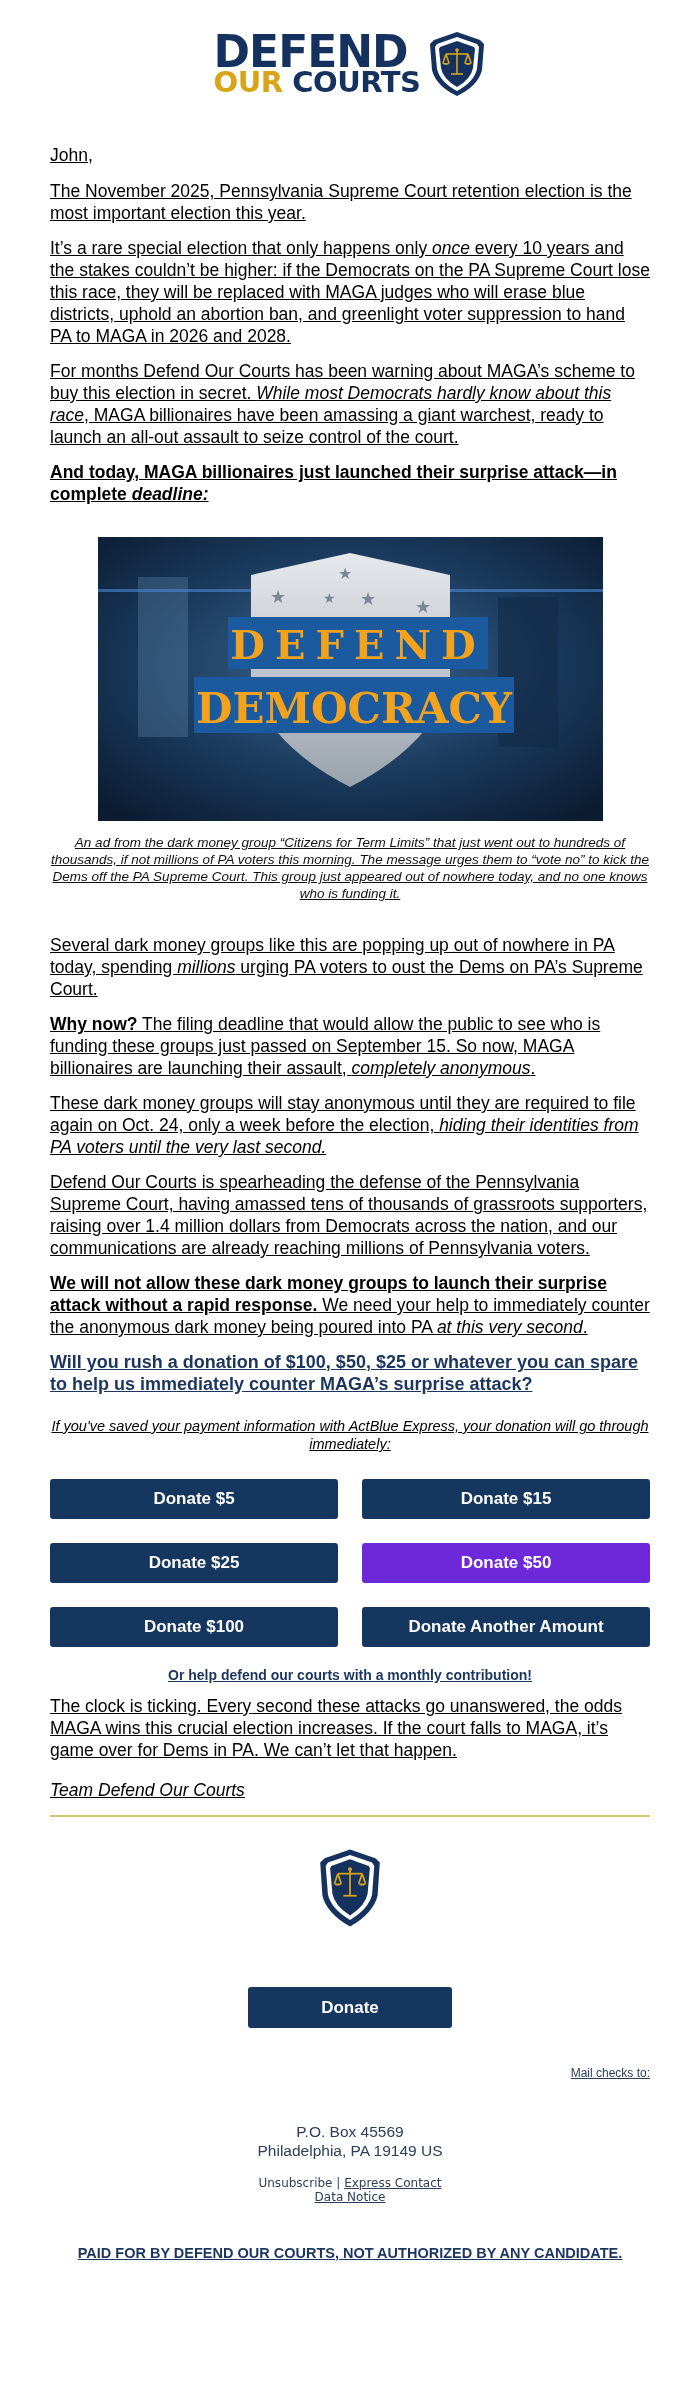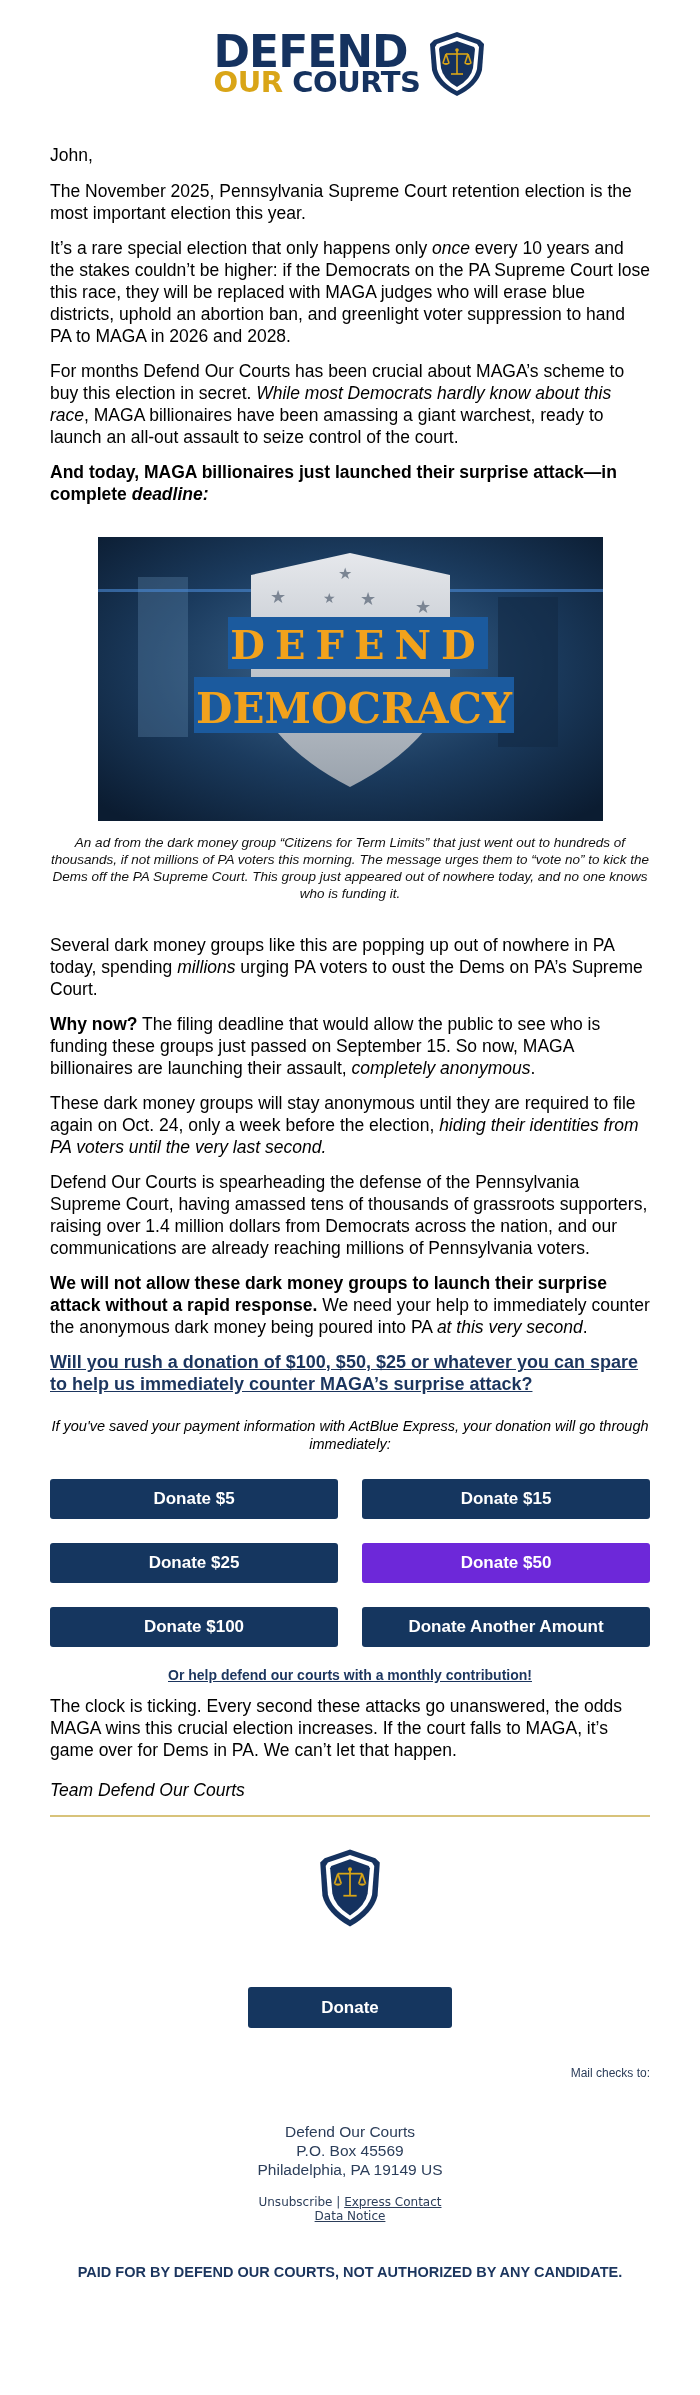--- a/index.html
+++ b/index.html
@@ -5,21 +5,21 @@
   html,body{margin:0;padding:0;background:#ffffff;}
   body{width:700px;height:2395px;overflow:hidden;font-family:"Liberation Sans",sans-serif;color:#000;}
   .wrap{position:relative;width:700px;}
   .content{padding:0 50px;}
   .logo{display:flex;justify-content:center;align-items:center;height:110px;padding-top:18px;box-sizing:border-box;}
   .logo-text{display:flex;flex-direction:column;line-height:0.86;font-family:"DejaVu Sans",sans-serif;font-weight:bold;margin-right:8px;}
   .logo-defend{font-size:44px;color:#15325f;letter-spacing:-1px;}
   .logo-row2{font-size:29px;letter-spacing:-0.5px;}
   .logo-our{color:#d9a517;}
   .logo-courts{color:#15325f;}
-  p{font-size:17.5px;line-height:22px;margin:0 0 13px 0;}
+  p{font-size:17.5px;line-height:22px;margin:0 0 13px 0;text-decoration:underline;}
   .greeting{margin-top:34px;margin-bottom:14px;}
   .hero{display:block;margin:32px auto 0 auto;width:505px;height:284px;}
   .caption{font-size:13.5px;line-height:17px;text-align:center;font-style:italic;margin:13px 0 32px 0;color:#111;}
   .cta-link{display:block;font-size:18px;line-height:22px;font-weight:bold;color:#1b355e;text-decoration:underline;margin:6px 0 22px 0;}
   .actblue{font-size:14.5px;line-height:18px;font-style:italic;text-align:center;margin:0 0 26px 0;}
   .grid{display:grid;grid-template-columns:1fr 1fr;column-gap:10px;row-gap:19px;gap:24px;}
   .btn{display:flex;align-items:center;justify-content:center;height:40px;border-radius:3px;background:#15365f;color:#fff;font-weight:bold;font-size:17px;text-decoration:none;cursor:pointer;}
   .btn.gold{background:#6d28d9;}
   .monthly{display:block;text-align:center;color:#1b355e;font-weight:bold;font-size:14px;text-decoration:underline;margin:20px 0 12px 0;}
   .sig{font-style:italic;margin-top:18px;}
@@ -64,21 +64,21 @@
     </svg>
   </div>
 
   <div class="content">
     <p class="greeting">John,</p>
 
     <p><span>The November 2025, Pennsylvania Supreme Court retention election is the most important election this year.</span></p>
 
     <p><span>It’s a rare special election that only happens only </span><em>once</em><span> every 10 years and the stakes couldn’t be higher: if the Democrats on the PA Supreme Court lose this race, they will be replaced with MAGA judges who will erase blue districts, uphold an abortion ban, and greenlight voter suppression to hand PA to MAGA in 2026 and 2028.</span></p>
 
-    <p><span>For months Defend Our Courts has been crucial about MAGA’s scheme to buy this election in secret. </span><em>While most Democrats hardly know about this race</em><span>, MAGA billionaires have been amassing a giant warchest, ready to launch an all-out assault to seize control of the court.</span></p>
+    <p><span>For months Defend Our Courts has been warning about MAGA’s scheme to buy this election in secret. </span><em>While most Democrats hardly know about this race</em><span>, MAGA billionaires have been amassing a giant warchest, ready to launch an all-out assault to seize control of the court.</span></p>
 
     <p><strong><span>And today, MAGA billionaires just launched their surprise attack—in complete </span><em>deadline:</em></strong></p>
 
     <svg class="hero" viewBox="0 0 505 284">
       <defs>
         <radialGradient id="bg" cx="50%" cy="45%" r="70%">
           <stop offset="0%" stop-color="#3f6a93"></stop>
           <stop offset="55%" stop-color="#1b3b5e"></stop>
           <stop offset="100%" stop-color="#0b1c31"></stop>
         </radialGradient>
@@ -156,21 +156,20 @@
         <path d="M36 33 Q40 37 44 33 Z" fill="#d9a517"></path>
         <circle cx="29" cy="20" r="1.8" fill="#d9a517"></circle>
       </svg>
     </div>
 
     <a class="btn btn-donate">Donate</a>
 
     <p class="mail-label">Mail checks to:</p>
 
     <div class="address">
-      <div>Defend Our Courts</div>
       <div>P.O. Box 45569</div>
       <div>Philadelphia, PA 19149 US</div>
     </div>
 
     <div class="links">
       <div>
         <span>Unsubscribe</span><span> | </span><a>Express Contact</a>
       </div>
       <div><a>Data Notice</a></div>
     </div>

